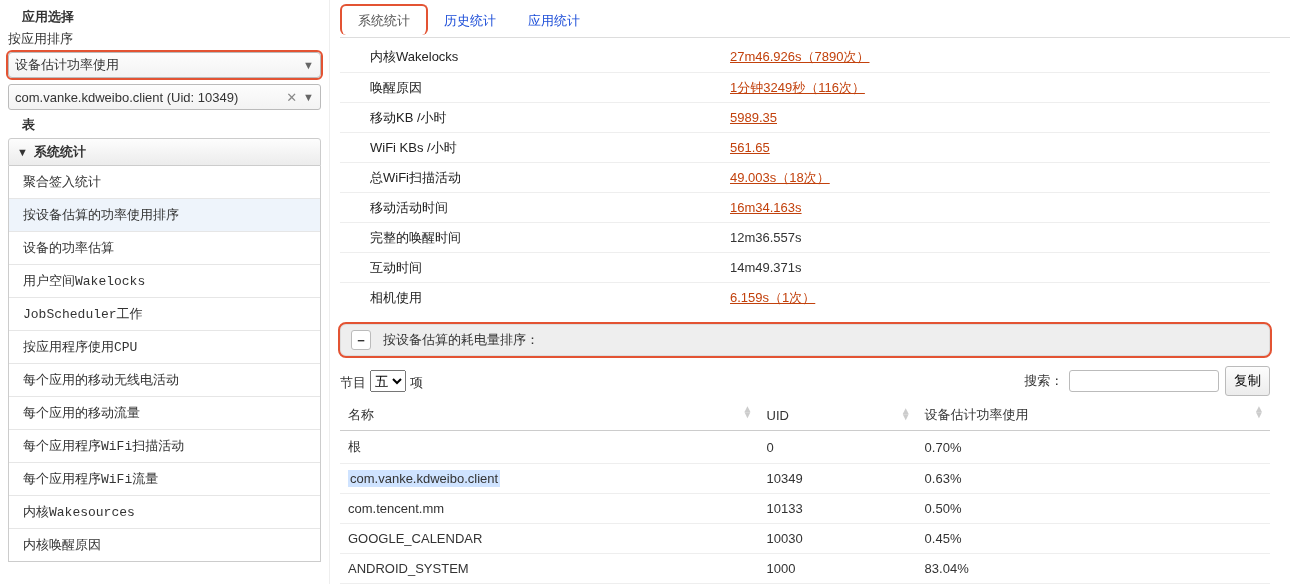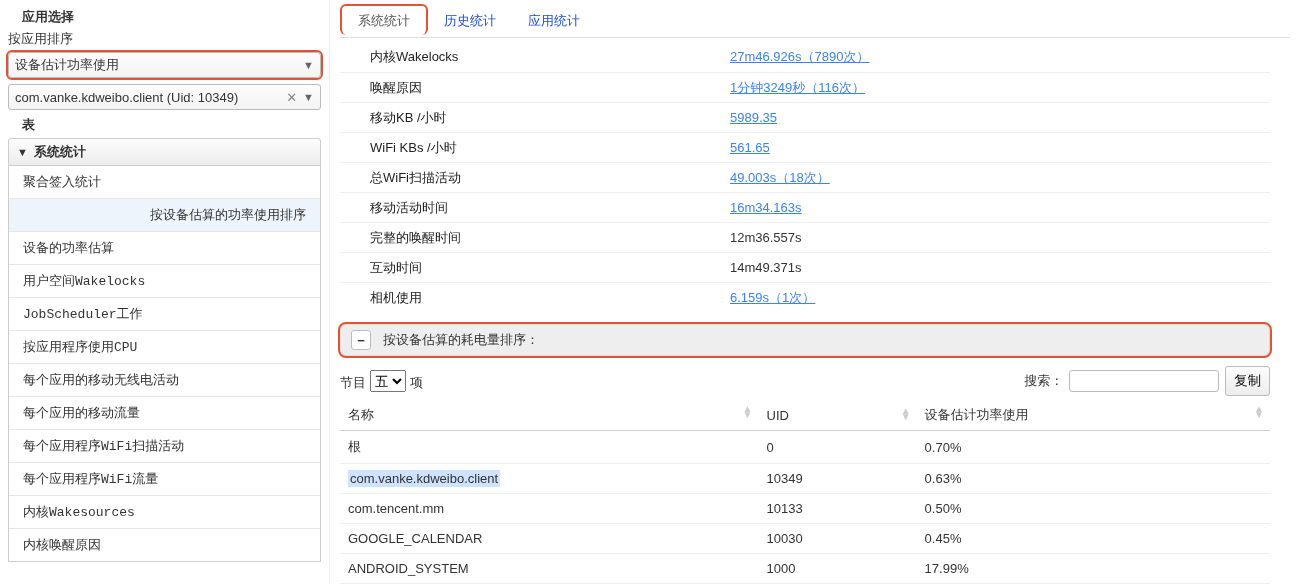--- a/index.html
+++ b/index.html
@@ -15,33 +15,33 @@
 .select { display: flex; align-items: center; justify-content: space-between; height: 26px; padding: 0 6px; background: linear-gradient(#fdfdfd,#f3f3f3); border: 1px solid #bbb; border-radius: 3px; font-size: 13px; cursor: pointer; }
 .select.highlighted { outline: 2px solid #e35333; outline-offset: 0; border-radius: 4px; }
 .select .arrow { color: #666; font-size: 11px; }
 .select .clear { margin-left: 6px; color: #888; cursor: pointer; }
 
 .tree-header { display:flex; align-items:center; height:28px; padding:0 8px; background: linear-gradient(#fdfdfd,#ececec); border:1px solid #ccc; border-radius:3px 3px 0 0; font-weight:bold; }
 .tree-header .chev { margin-right:6px; font-size:11px; }
 .tree-list { border:1px solid #ccc; border-top:none; }
 .tree-item { padding:7px 14px; border-bottom:1px solid #e6e6e6; cursor:pointer;font-family:Liberation Mono, monospace; }
 .tree-item:last-child { border-bottom:none; }
-.tree-item.selected { background:#eef4fb;text-align:right; }
+.tree-item.selected { background:#eef4fb; }
 
 .tabs { display:flex; border-bottom:1px solid #ddd; height:32px; position:relative; margin-top:6px; }
 .tab { padding:6px 16px; font-size:13px; cursor:pointer; color:#0066cc; }
 .tab.active { color:#555; border:2px solid #e35333; border-radius:6px; border-bottom:none; background:#fff; position:relative; top:-2px; }
 .tab.inactive { color:#1d4ed8; }
 
 .stats-table { width:calc(100% - 20px); margin:4px 0 0 0; }
 .stats-row { display:flex; height:30px; align-items:center; border-top:1px solid #eee; }
 .stats-row:first-child { border-top:none; }
 .stats-label { width:390px; padding-left:30px; color:#222; }
 .stats-value { flex:1; }
-.stats-value .link { text-decoration:underline; color:#3b82f6; }
+.stats-value .link { text-decoration:underline; color:#c2410c; }
 
 .group-header { display:flex; align-items:center; height:32px; margin:12px 20px 0 0; padding:0 10px; background:#eee; border:1px solid #ddd; border-radius:3px; outline:2px solid #e35333; border-radius:6px; }
 .group-header .minus { display:inline-flex; align-items:center; justify-content:center; width:20px; height:20px; background:#fff; border:1px solid #bbb; border-radius:3px; margin-right:12px; font-weight:bold; }
 .group-header .title { font-weight:normal; }
 
 .table-controls { display:flex; align-items:center; margin:10px 20px 4px 0; font-size:13px; }
 .table-controls .left { display:flex; align-items:flex-end; gap:4px; }
 .table-controls .right { margin-left:auto; display:flex; align-items:center; gap:6px; }
 .table-controls select { height:22px; }
 .table-controls input[type=text] { height:22px; width:150px; border:1px solid #bbb; border-radius:3px; padding:0 4px; }
@@ -191,19 +191,19 @@
             <td>0.50%</td>
           </tr>
           <tr>
             <td>GOOGLE_CALENDAR</td>
             <td>10030</td>
             <td>0.45%</td>
           </tr>
           <tr>
             <td>ANDROID_SYSTEM</td>
             <td>1000</td>
-            <td>17.99%</td>
+            <td>83.04%</td>
           </tr>
         </tbody>
     </table>
 
   </div>
 </div>
 
 </body></html>

